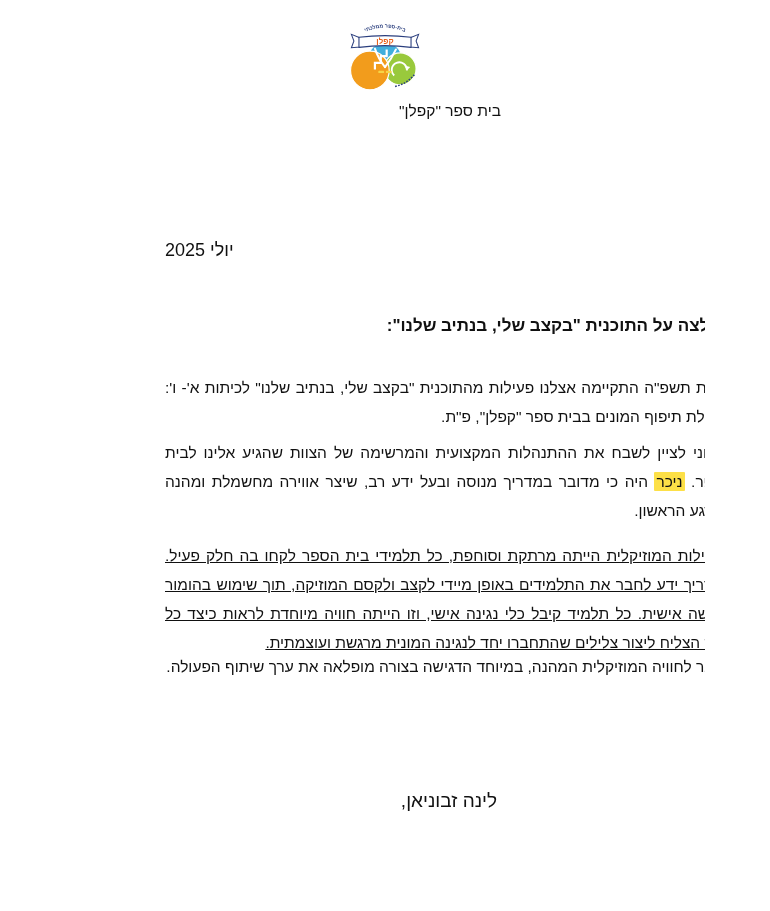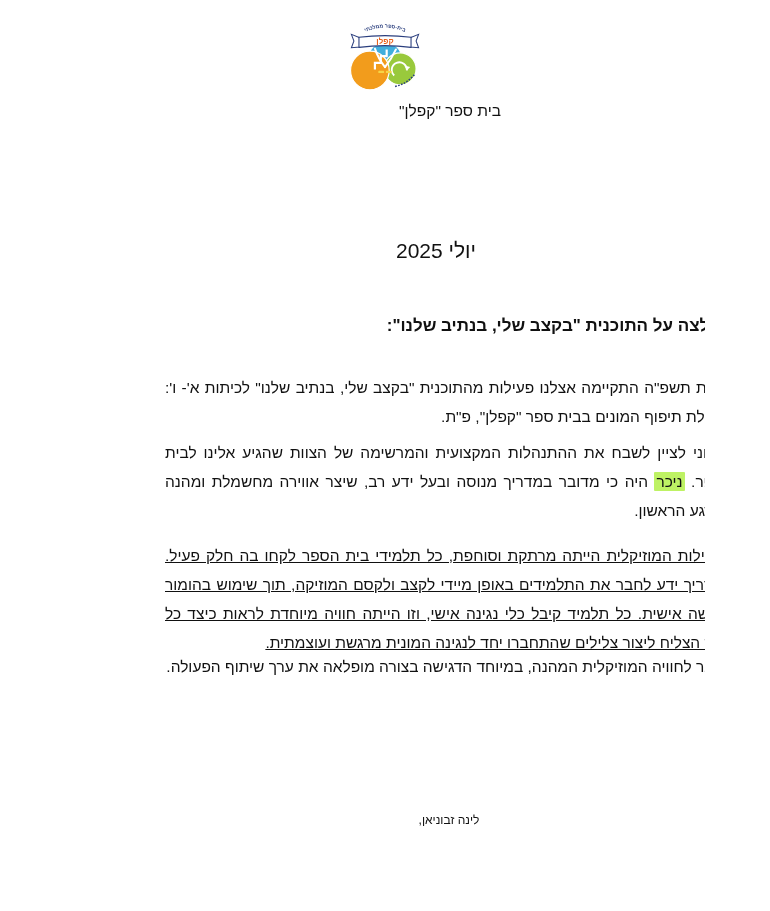--- a/index.html
+++ b/index.html
@@ -13,30 +13,30 @@
     color: #111111;
     direction: rtl;
     overflow: hidden;
   }
   .abs { position: absolute; }
   .centered { left: 0; width: 770px; text-align: center; }
   .content { left: 100px; width: 568px; }
   .logo-wrap { top: 15px; left: 50%; transform: translateX(-50%); width: 84px; height: 84px; }
   .school-name { top: 101px; font-size: 15.5px; line-height: 20px; }
   .subtitle   { top: 121px; font-size: 15.5px; line-height: 20px; }
-  .date-line  { top: 238px; left: 111px; width: 300px; font-size: 21px; line-height: 25px; text-align: right; }
+  .date-line  { top: 238px; left: 100px; width: 300px; font-size: 18px; line-height: 25px; text-align: left; }
   .doc-title  { top: 313px; font-size: 17px; font-weight: 700; line-height: 25px; text-align: right; }
   .para { font-size: 15.5px; line-height: 29px; text-align: justify; }
   .p1  { top: 357px; }
   .p2  { top: 422px; }
   .p3  { top: 525px; text-decoration: underline; }
   .p3b { top: 636px; }
   .p4  { top: 684px; }
-  .signature { top: 808px; font-size: 12px; line-height: 25px; text-align: center; }
-  .hl { background: #bef264; padding: 1px 2px; border-radius: 1px; }
+  .signature { top: 788px; font-size: 19px; line-height: 25px; text-align: center; }
+  .hl { background: #fde047; padding: 1px 2px; border-radius: 1px; }
   .logo-svg text { font-family: "Liberation Sans", sans-serif; }
 </style>
 </head>
 <body>
 
 <div class="page">
 
   <div class="abs logo-wrap">
     <svg class="logo-svg" viewBox="0 0 100 100" width="84" height="84">
 

